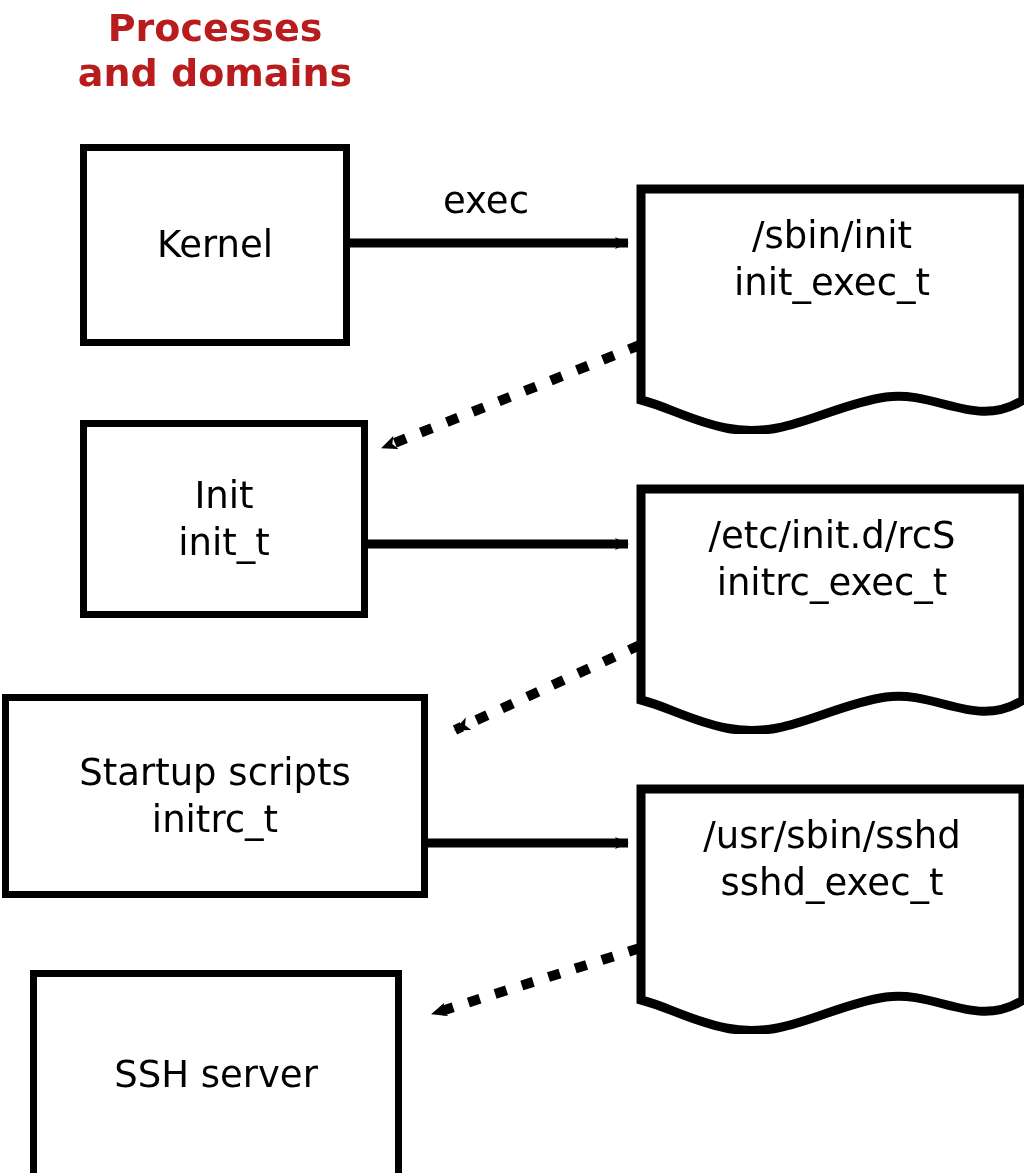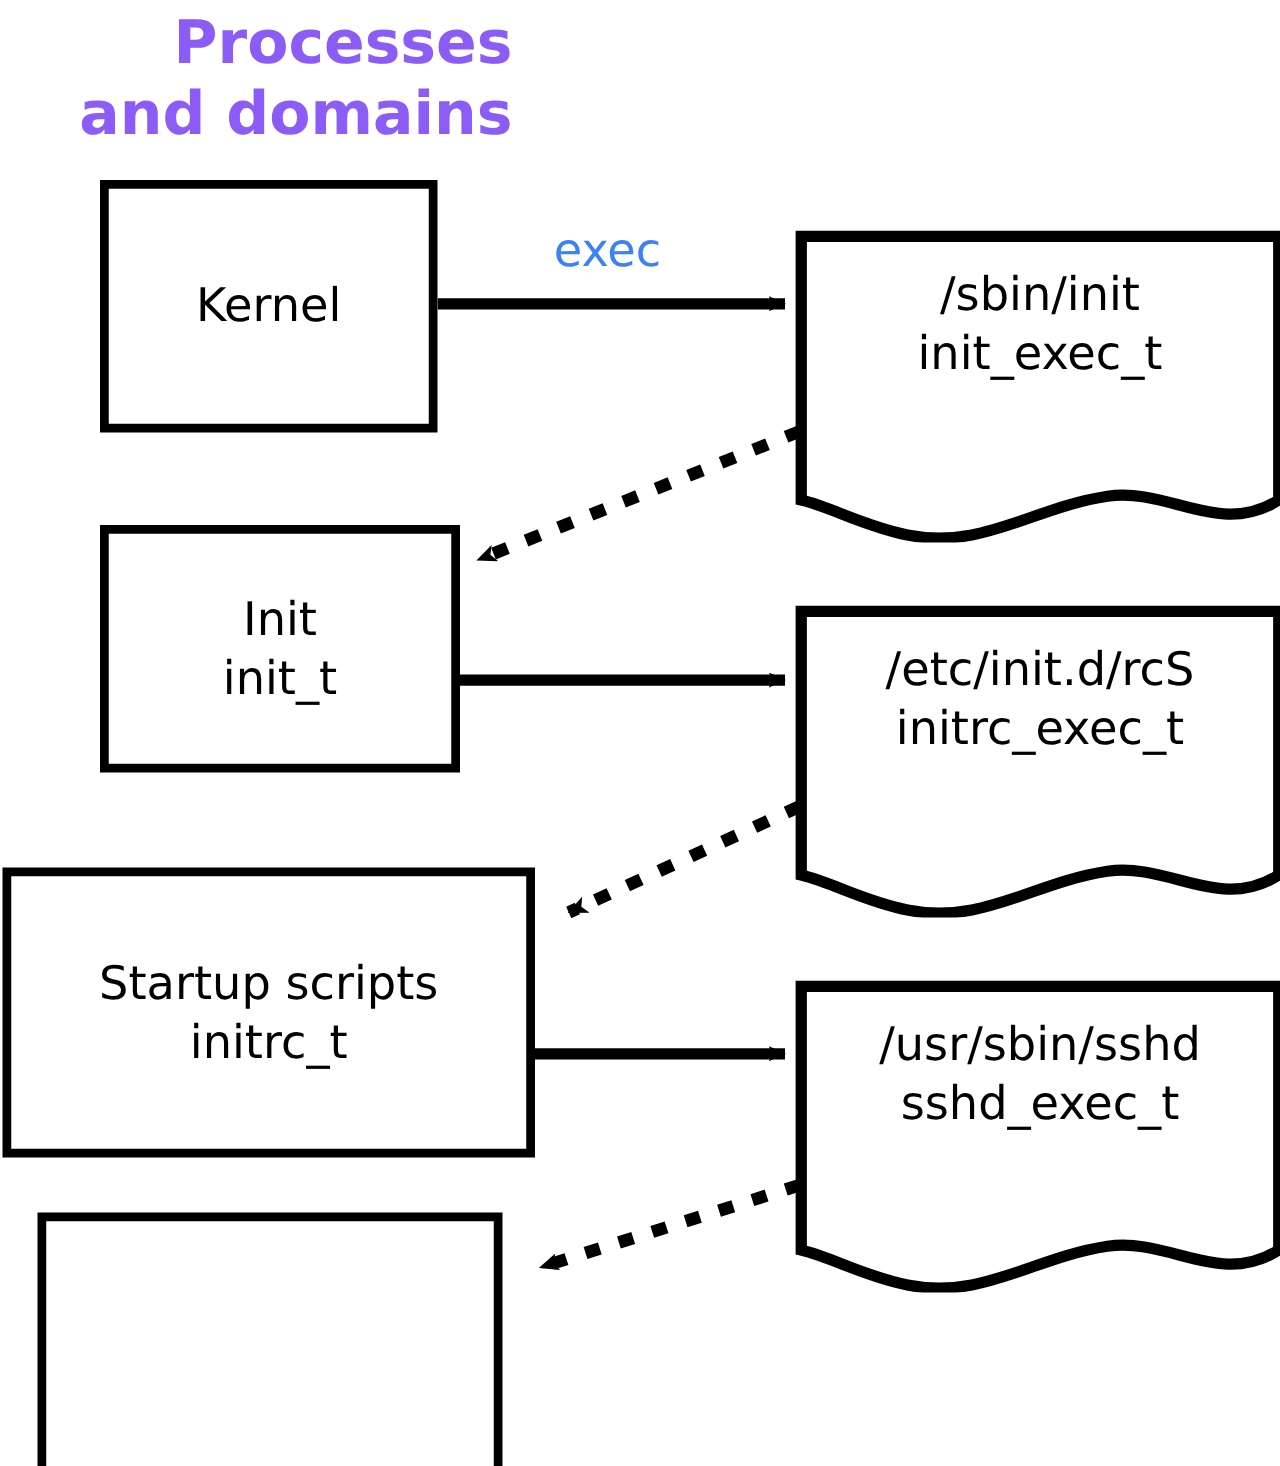--- a/index.html
+++ b/index.html
@@ -10,25 +10,25 @@
   #canvas {
     position: relative;
     width: 1024px;
     height: 1173px;
     background: #ffffff;
     overflow: hidden;
     font-family: "DejaVu Sans", sans-serif;
   }
   .col-header {
     position: absolute;
-    text-align: right;
+    text-align: center;
     font-weight: bold;
-    font-size: 48px;
+    font-size: 38px;
     line-height: 1.18;
-    color: #8b5cf6;
+    color: #b91c1c;
     white-space: pre-line;
   }
   #header-left  { left: 20px;  top: 6px;  width: 390px; }
   #header-right { left: 620px; top: 6px;  width: 390px; }
 
   .proc-box {
     position: absolute;
     box-sizing: border-box;
     border: 7px solid #000000;
     background: #ffffff;
@@ -61,21 +61,21 @@
   .edge-layer {
     position: absolute;
     left: 0;
     top: 0;
     width: 1024px;
     height: 1173px;
     pointer-events: none;
   }
   .edge-label {
     position: absolute;
-    color: #3b82f6;
+    color: #000000;
     font-size: 37px;
     line-height: 1;
   }
 </style>
 </head>
 <body>
 
 <div id="canvas">
 
   <div class="col-header" id="header-left">Processes
@@ -121,26 +121,27 @@
 
   <div class="proc-box" style="left:80px; top:144px; width:270px; height:202px;">
     <span class="l1">Kernel</span>
   </div>
 
   <div class="proc-box" style="left:80px; top:420px; width:288px; height:198px;">
     <span class="l1">Init</span>
     <span class="l2">init_t</span>
   </div>
 
-  <div class="proc-box" style="left:2px; top:694px; width:426px; height:232px;">
+  <div class="proc-box" style="left:2px; top:694px; width:426px; height:204px;">
     <span class="l1">Startup scripts</span>
     <span class="l2">initrc_t</span>
   </div>
 
   <div class="proc-box" style="left:30px; top:970px; width:372px; height:210px;">
+    <span class="l1">SSH server</span>
   </div>
 
   <div class="doc-wrap" style="left:636px; top:184px; width:392px; height:250px;">
     <svg width="392" height="250" viewBox="0 0 392 250" xmlns="http://www.w3.org/2000/svg">
       <path d="M 5 5 L 387 5 L 387 216
                C 340 246 300 206 250 213
                C 190 222 150 256 90 244
                C 55 237 30 222 5 216 Z" fill="#ffffff" stroke="#000000" stroke-width="9" stroke-linejoin="miter" stroke-linecap="butt"></path>
     </svg>
     <div class="doc-label" style="top:28px;">

